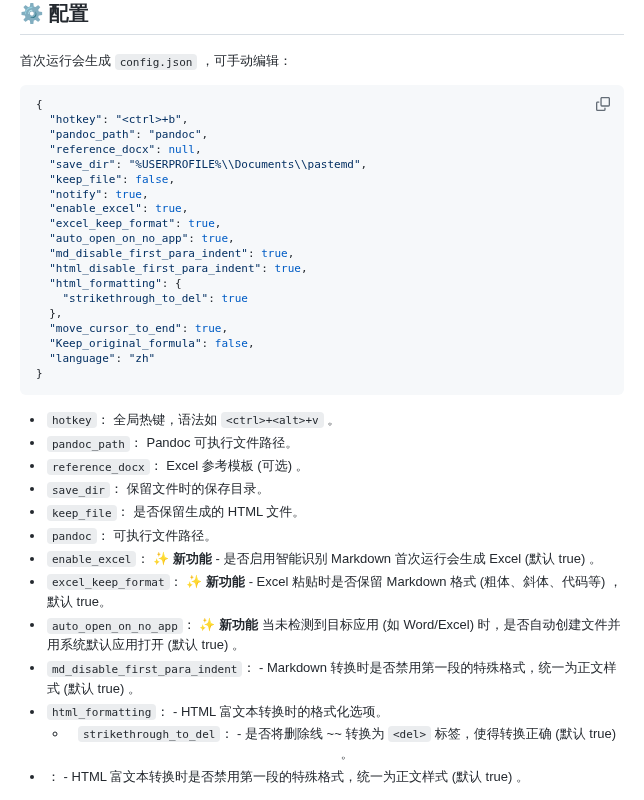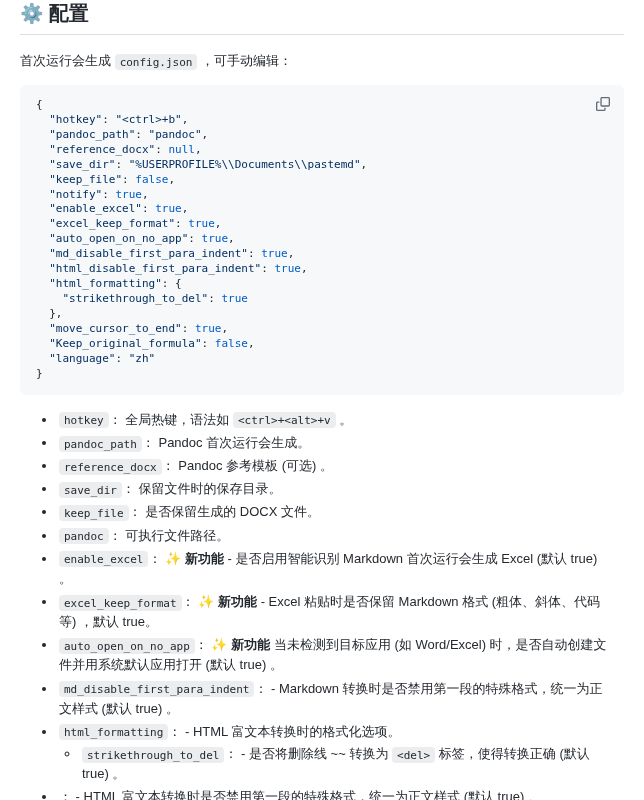--- a/index.html
+++ b/index.html
@@ -71,27 +71,27 @@
   }
   .bold { font-weight: 700; text-align: right; }
   .sparkle { font-size: 13px; }
 
   ul.fields-list {
     font-size: 13px;
     margin: 0 0 16px 0;
     padding-left: 25px;
     list-style: disc;
   }
-  ul.fields-list > li { margin: 3px 12px; line-height: 1.55; padding-left: 2px; }
+  ul.fields-list > li { margin: 3px 0; line-height: 1.55; padding-left: 2px; }
   ul.sub-list {
     list-style: circle;
     padding-left: 21px;
     margin: 2px 0 0 0;
   }
-  ul.sub-list > li { margin: 2px 0; line-height: 1.55; padding-left: 2px; }
+  ul.sub-list > li { margin: 2px 0; line-height: 1.55; padding-left: 2px; text-align: center; }
 </style>
 </head>
 <body>
 
 <div class="page">
 
   <h2 class="section-heading">
     <span class="gear">⚙️</span>
     <span>配置</span>
   </h2>
@@ -106,24 +106,24 @@
           <path fill="#636c76" d="M0 6.75C0 5.784.784 5 1.75 5h1.5a.75.75 0 0 1 0 1.5h-1.5a.25.25 0 0 0-.25.25v7.5c0 .138.112.25.25.25h7.5a.25.25 0 0 0 .25-.25v-1.5a.75.75 0 0 1 1.5 0v1.5A1.75 1.75 0 0 1 9.25 16h-7.5A1.75 1.75 0 0 1 0 14.25Z"></path>
           <path fill="#636c76" d="M5 1.75C5 .784 5.784 0 6.75 0h7.5C15.216 0 16 .784 16 1.75v7.5A1.75 1.75 0 0 1 14.25 11h-7.5A1.75 1.75 0 0 1 5 9.25Zm1.75-.25a.25.25 0 0 0-.25.25v7.5c0 .138.112.25.25.25h7.5a.25.25 0 0 0 .25-.25v-7.5a.25.25 0 0 0-.25-.25Z"></path>
         </svg>
       </span>
     </button>
   </div>
 
 
   <ul class="fields-list">
       <li><span class="inline-code">hotkey</span><span>： 全局热键，语法如 </span><span class="inline-code">&lt;ctrl&gt;+&lt;alt&gt;+v</span><span> 。</span></li>
-      <li><span class="inline-code">pandoc_path</span><span>： Pandoc 首次运行会生成。</span></li>
-      <li><span class="inline-code">reference_docx</span><span>： Pandoc 参考模板 (可选) 。</span></li>
+      <li><span class="inline-code">pandoc_path</span><span>： Pandoc 可执行文件路径。</span></li>
+      <li><span class="inline-code">reference_docx</span><span>： Excel 参考模板 (可选) 。</span></li>
       <li><span class="inline-code">save_dir</span><span>： 保留文件时的保存目录。</span></li>
-      <li><span class="inline-code">keep_file</span><span>： 是否保留生成的 DOCX 文件。</span></li>
+      <li><span class="inline-code">keep_file</span><span>： 是否保留生成的 HTML 文件。</span></li>
       <li><span class="inline-code">pandoc</span><span>： 可执行文件路径。</span></li>
       <li><span class="inline-code">enable_excel</span><span>： </span><span class="sparkle">✨ </span><span class="bold">新功能</span><span> - 是否启用智能识别 Markdown 首次运行会生成 Excel (默认 true) 。</span></li>
       <li><span class="inline-code">excel_keep_format</span><span>： </span><span class="sparkle">✨ </span><span class="bold">新功能</span><span> - Excel 粘贴时是否保留 Markdown 格式 (粗体、斜体、代码等) ，默认 true。</span></li>
       <li><span class="inline-code">auto_open_on_no_app</span><span>： </span><span class="sparkle">✨ </span><span class="bold">新功能</span><span> 当未检测到目标应用 (如 Word/Excel) 时，是否自动创建文件并用系统默认应用打开 (默认 true) 。</span></li>
       <li><span class="inline-code">md_disable_first_para_indent</span><span>： - Markdown 转换时是否禁用第一段的特殊格式，统一为正文样式 (默认 true) 。</span></li>
       <li><span class="inline-code">html_formatting</span><span>： - HTML 富文本转换时的格式化选项。</span><ul class="sub-list">
           <li><span class="inline-code">strikethrough_to_del</span><span>： - 是否将删除线 ~~ 转换为 </span><span class="inline-code">&lt;del&gt;</span><span> 标签，使得转换正确 (默认 true) 。</span></li>
         </ul></li>
       <li><span>： - HTML 富文本转换时是否禁用第一段的特殊格式，统一为正文样式 (默认 true) 。</span></li>
     </ul>

